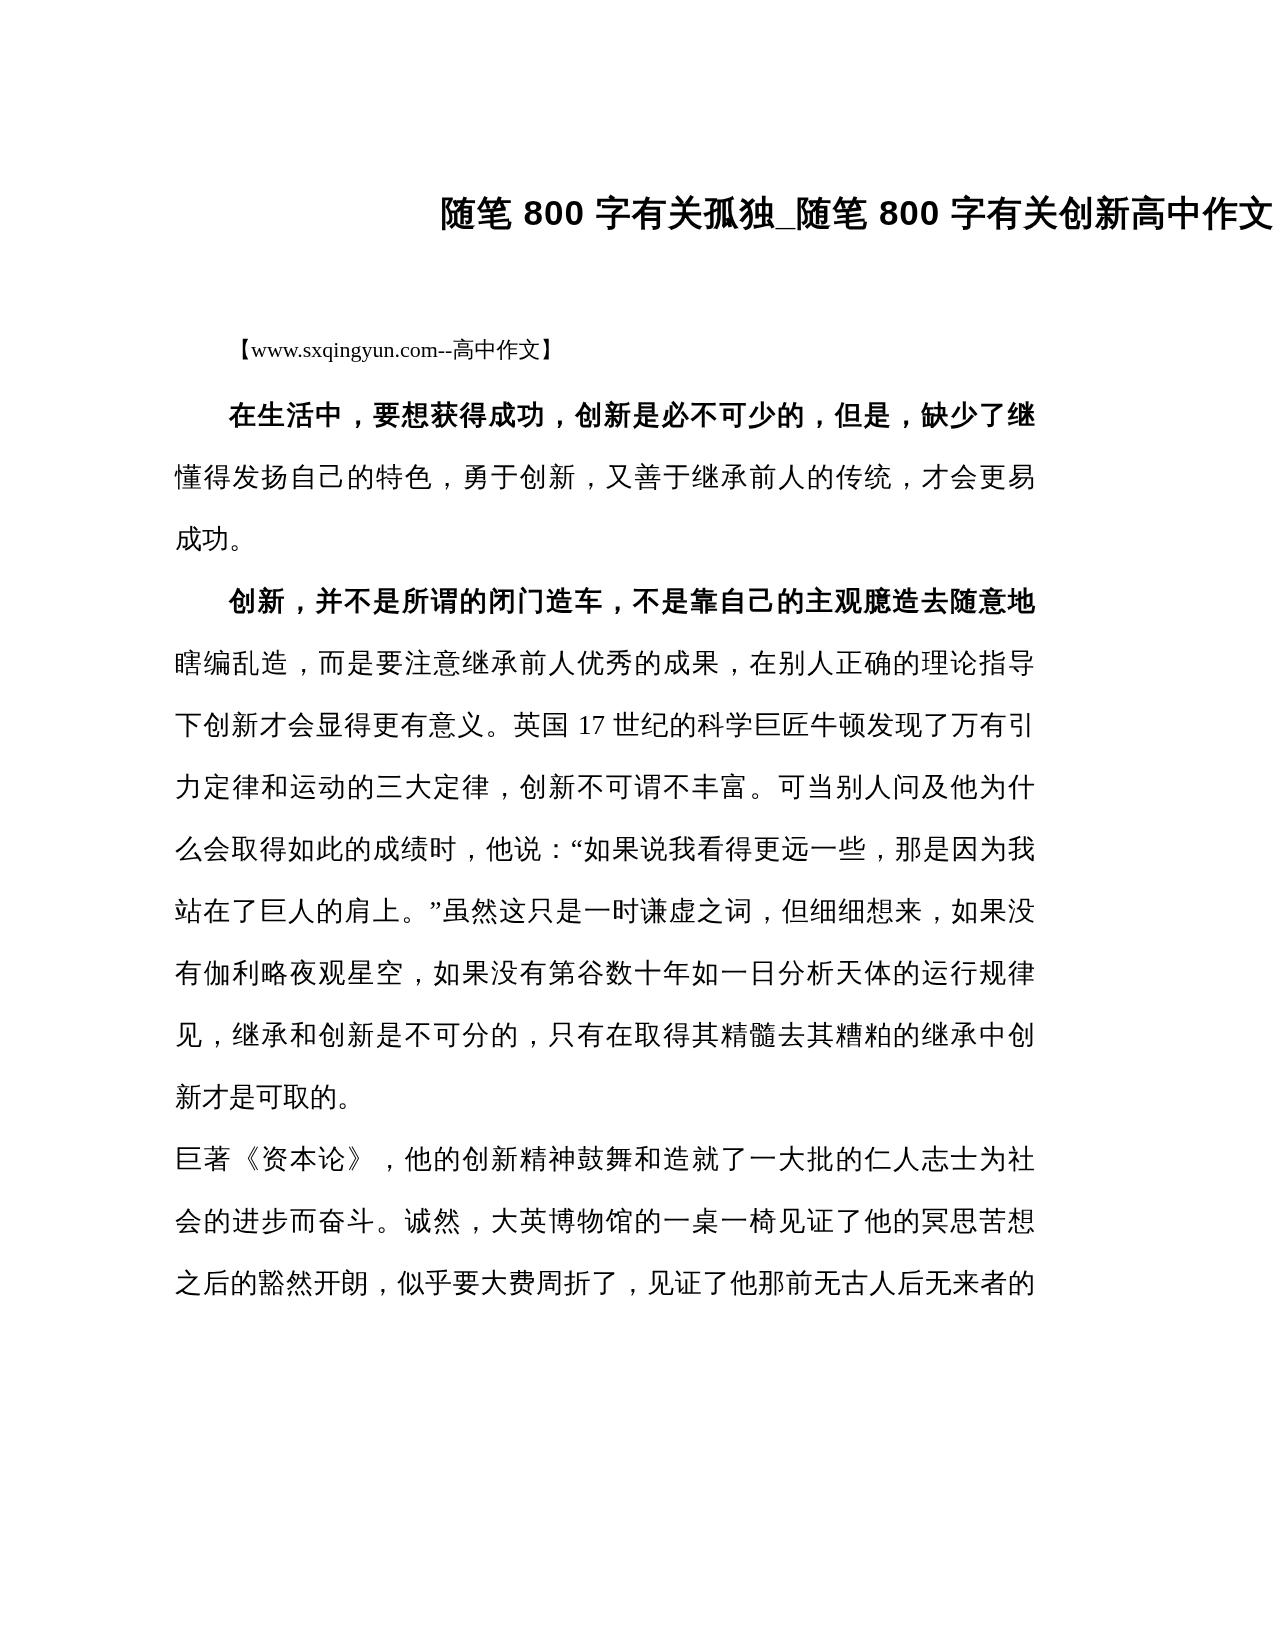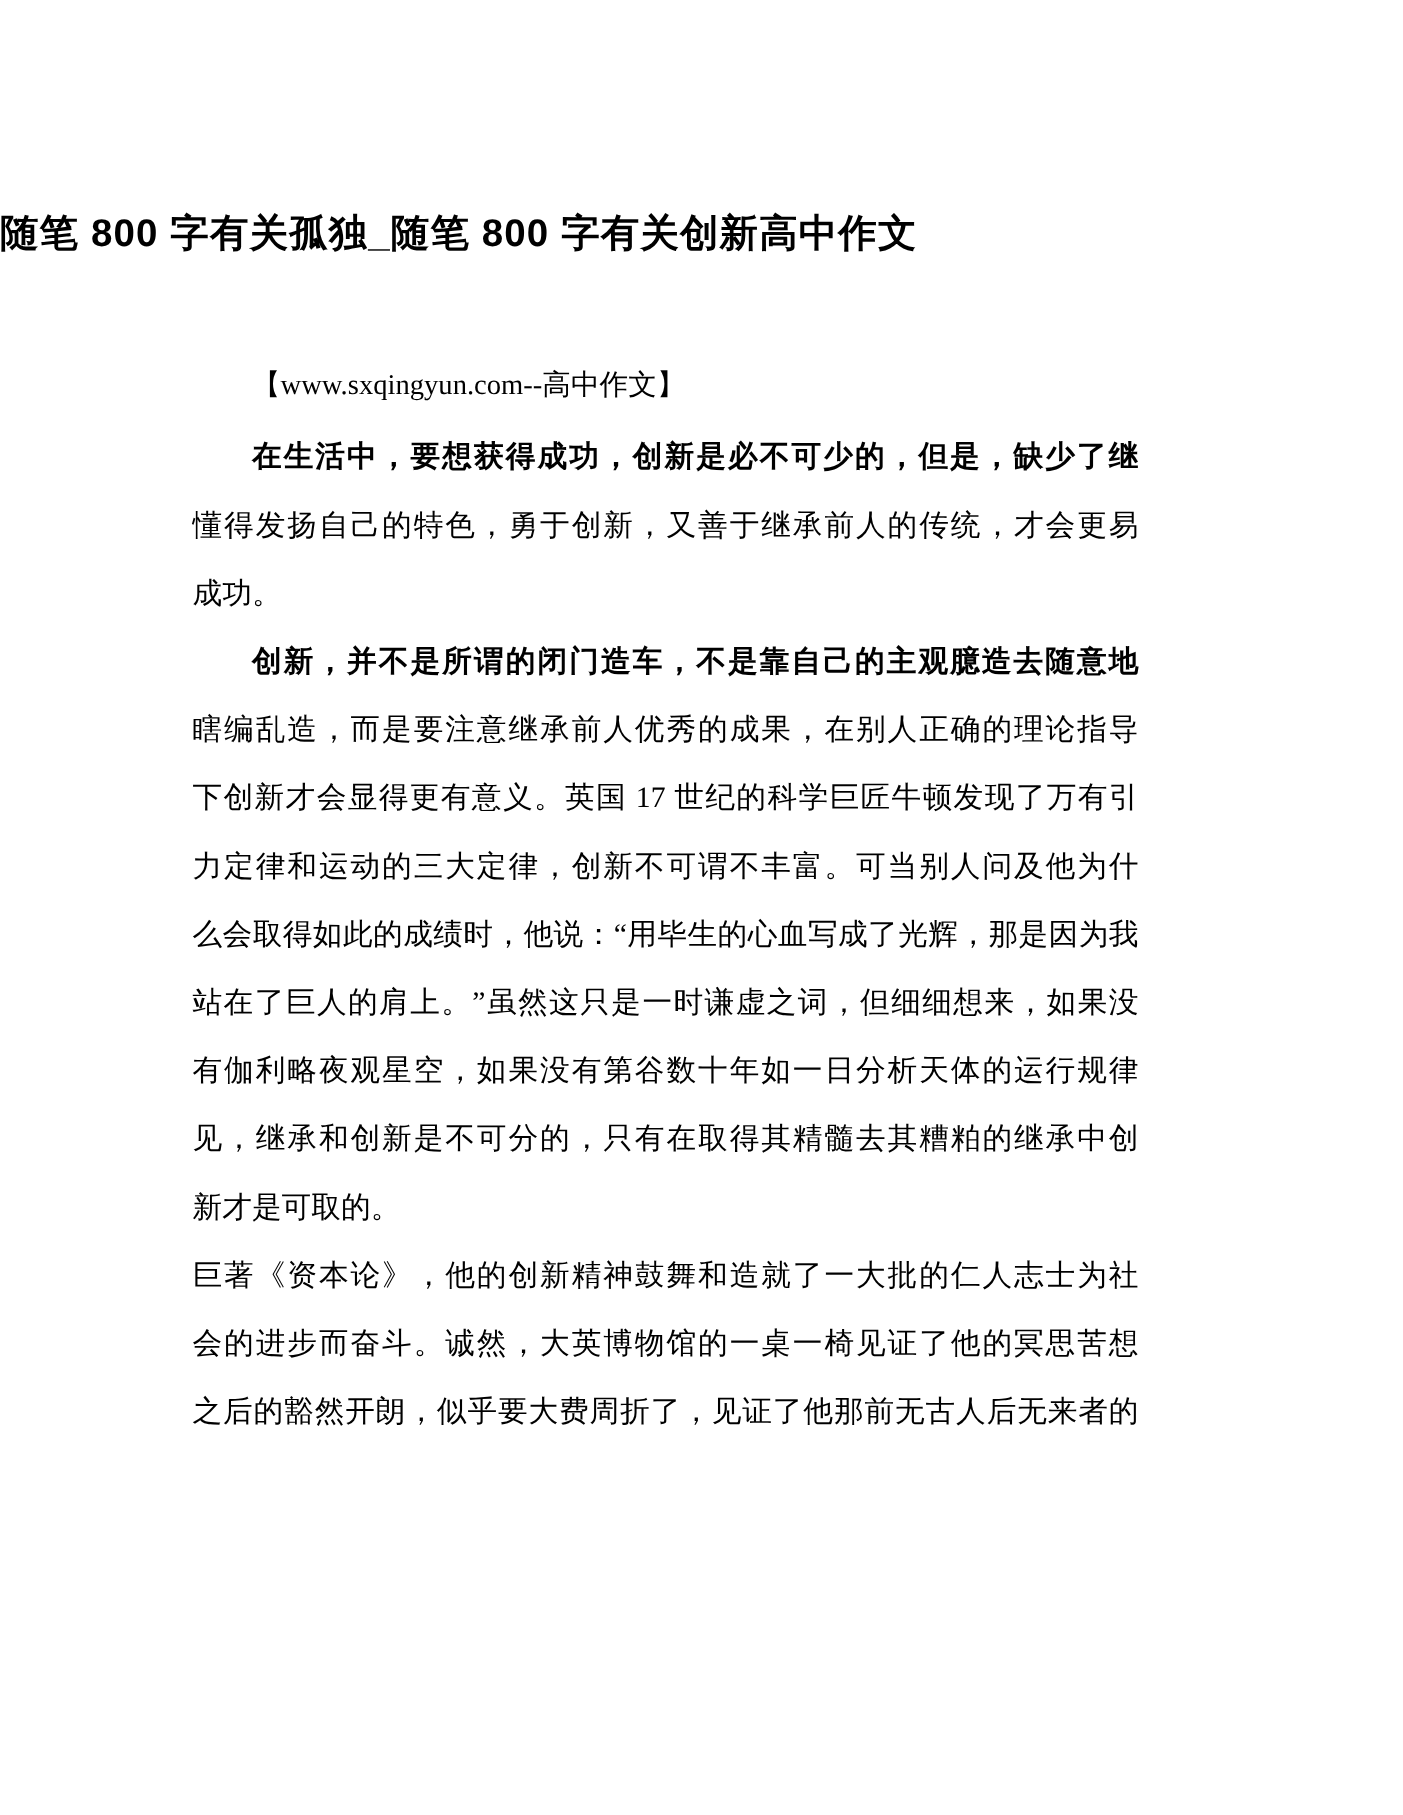--- a/index.html
+++ b/index.html
@@ -12,34 +12,34 @@
     width: 1275px;
     height: 1650px;
     background: #ffffff;
     color: #000000;
     font-family: "Liberation Serif", "DejaVu Serif", serif;
     overflow: hidden;
   }
   .doc-title {
     margin: 0;
     padding-top: 190px;
-    text-align: left;
+    text-align: right;
     font-family: "Liberation Sans", "DejaVu Sans", sans-serif;
     font-weight: 700;
     font-size: 35px;
     line-height: 46px;
     letter-spacing: 1px;
     white-space: nowrap;
   }
   .source-line {
     margin-top: 97px;
     margin-left: 175px;
     width: 860px;
     text-indent: 54px;
-    font-size: 26px;
+    font-size: 22px;
     line-height: 34px;
     white-space: nowrap;
   }
   .body-text {
     margin-top: 17px;
     margin-left: 175px;
     width: 860px;
     font-size: 27px;
     line-height: 62px;
   }
@@ -76,21 +76,21 @@
       <div class="line first">在生活中，要想获得成功，创新是必不可少的，但是，缺少了继</div>
       <div class="line">懂得发扬自己的特色，勇于创新，又善于继承前人的传统，才会更易</div>
       <div class="line last">成功。</div>
     </div>
 
     <div class="paragraph">
       <div class="line first">创新，并不是所谓的闭门造车，不是靠自己的主观臆造去随意地</div>
       <div class="line">瞎编乱造，而是要注意继承前人优秀的成果，在别人正确的理论指导</div>
       <div class="line">下创新才会显得更有意义。英国 17 世纪的科学巨匠牛顿发现了万有引</div>
       <div class="line">力定律和运动的三大定律，创新不可谓不丰富。可当别人问及他为什</div>
-      <div class="line">么会取得如此的成绩时，他说：“用毕生的心血写成了光辉，那是因为我</div>
+      <div class="line">么会取得如此的成绩时，他说：“如果说我看得更远一些，那是因为我</div>
       <div class="line">站在了巨人的肩上。”虽然这只是一时谦虚之词，但细细想来，如果没</div>
       <div class="line">有伽利略夜观星空，如果没有第谷数十年如一日分析天体的运行规律</div>
       <div class="line">见，继承和创新是不可分的，只有在取得其精髓去其糟粕的继承中创</div>
       <div class="line last">新才是可取的。</div>
     </div>
 
     <div class="paragraph">
       <div class="line">巨著《资本论》，他的创新精神鼓舞和造就了一大批的仁人志士为社</div>
       <div class="line">会的进步而奋斗。诚然，大英博物馆的一桌一椅见证了他的冥思苦想</div>
       <div class="line">之后的豁然开朗，似乎要大费周折了，见证了他那前无古人后无来者的</div>

